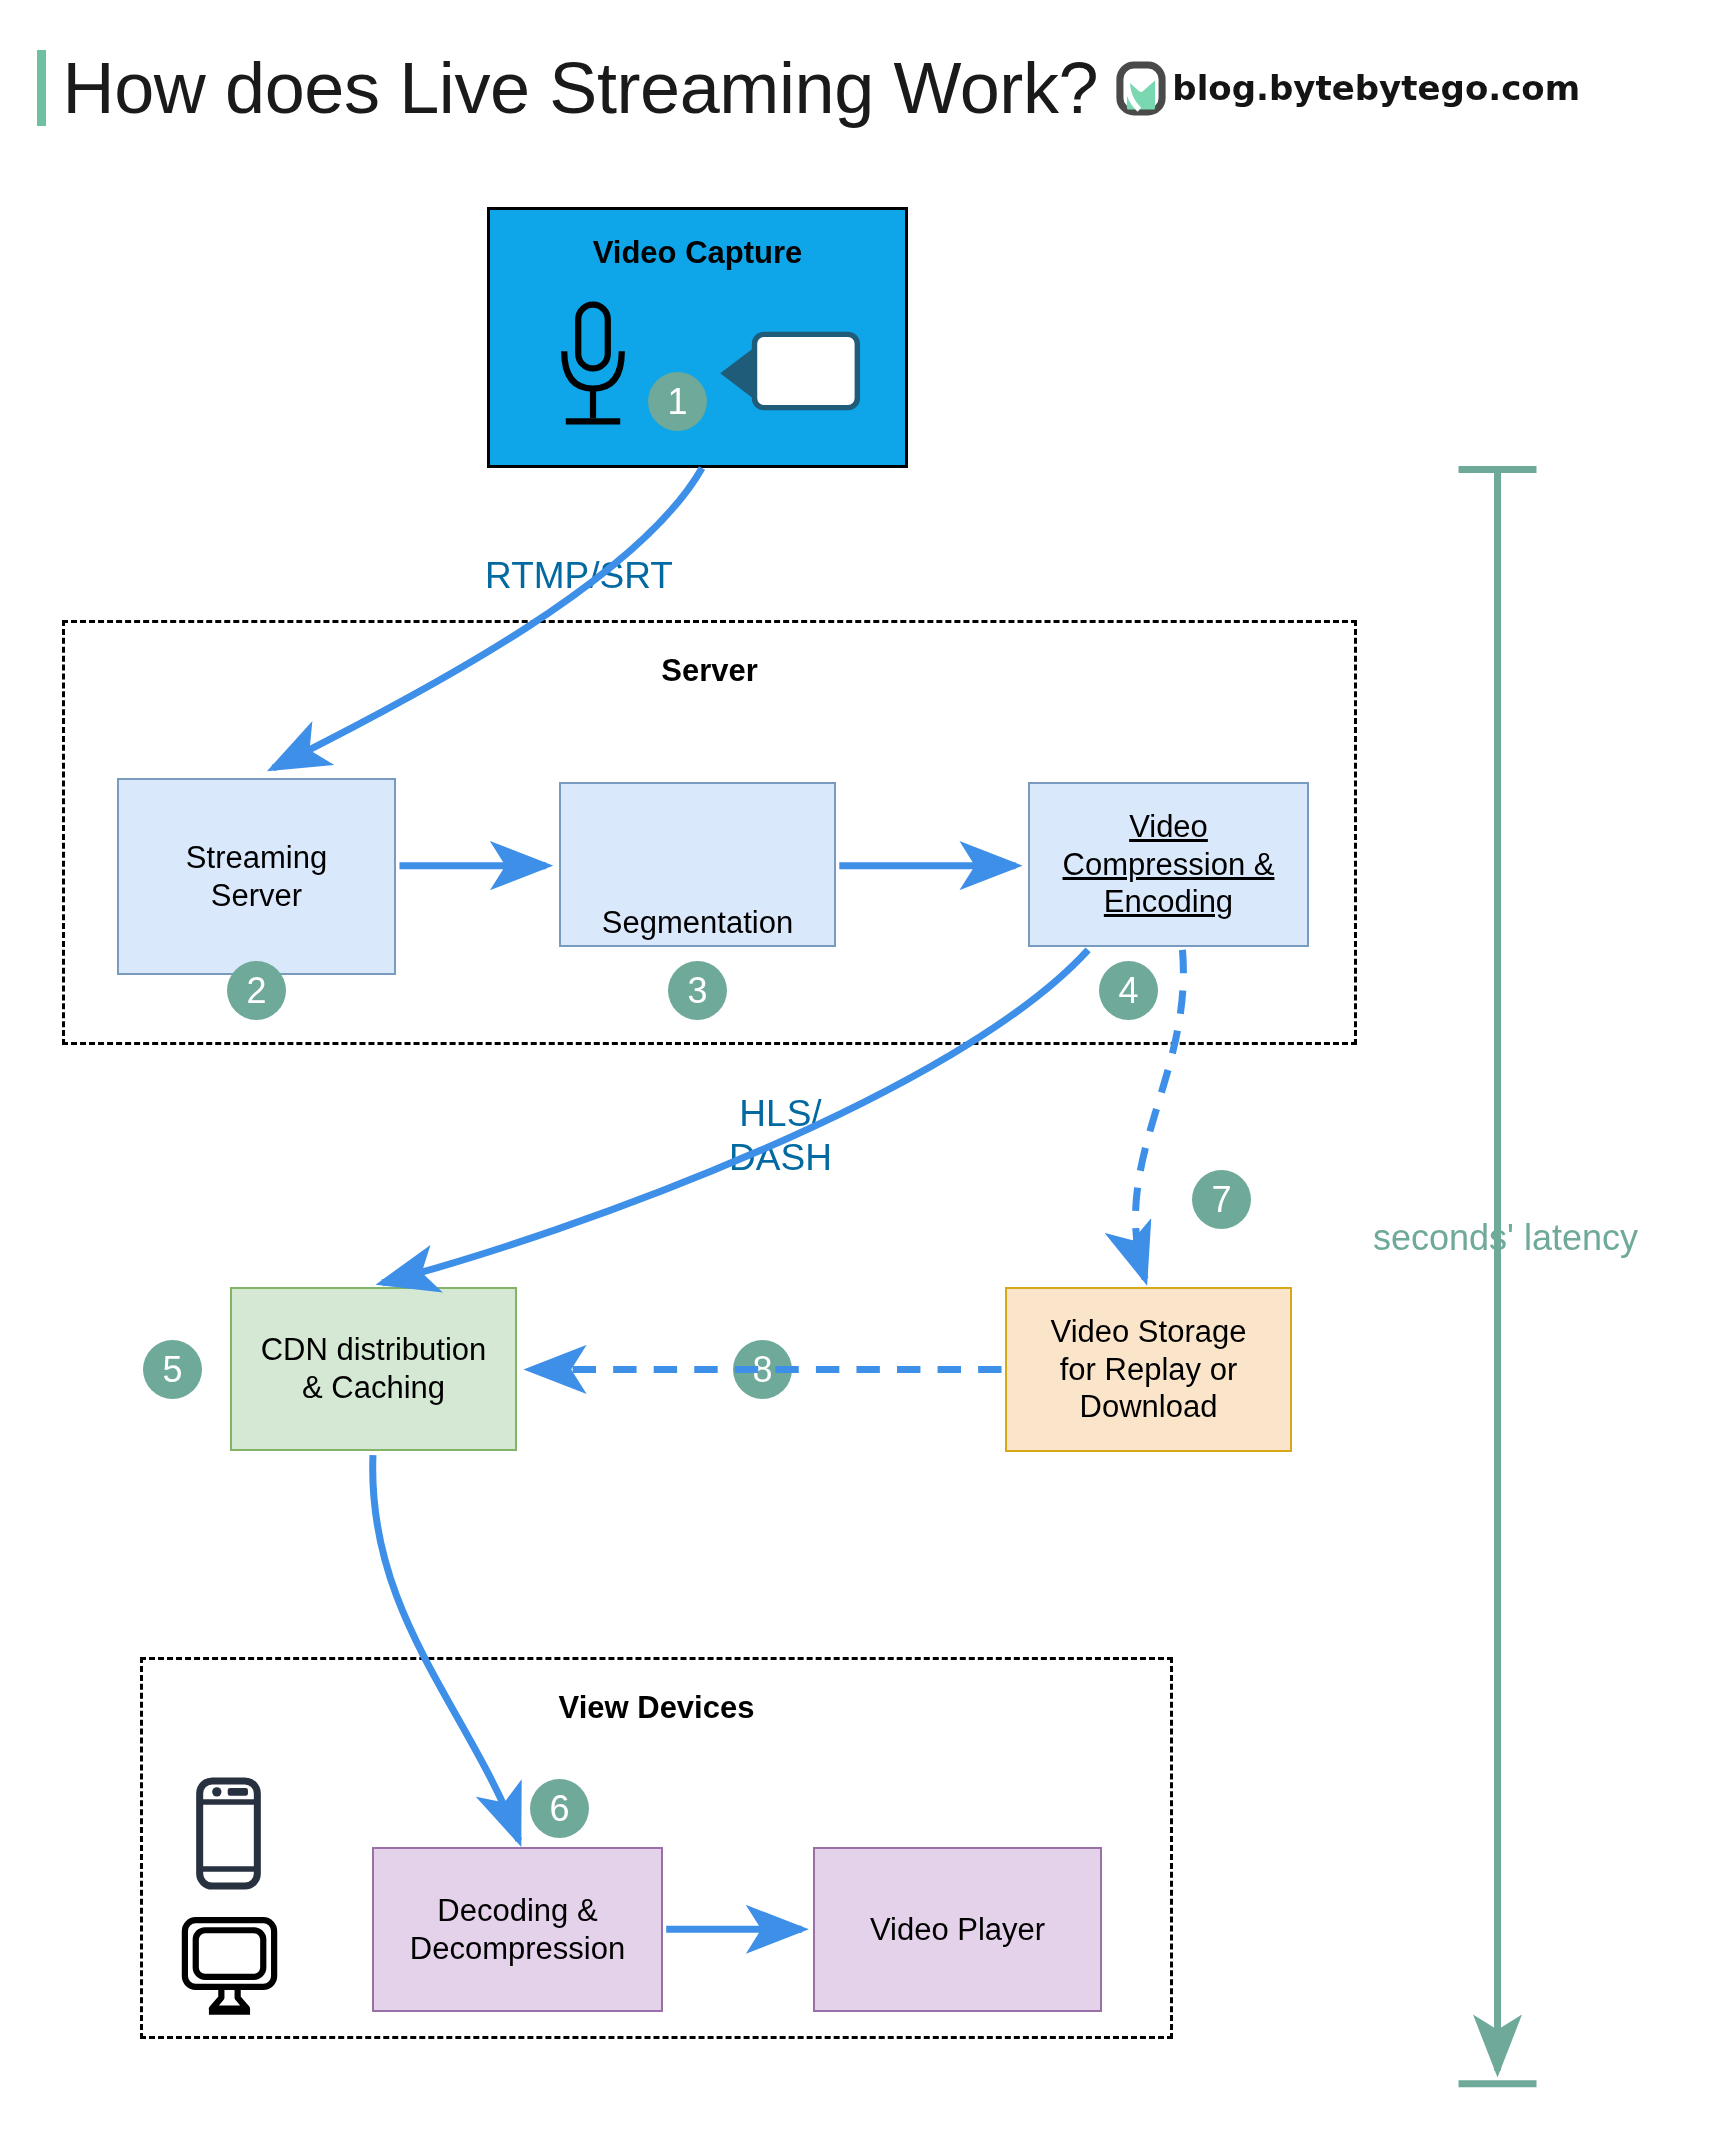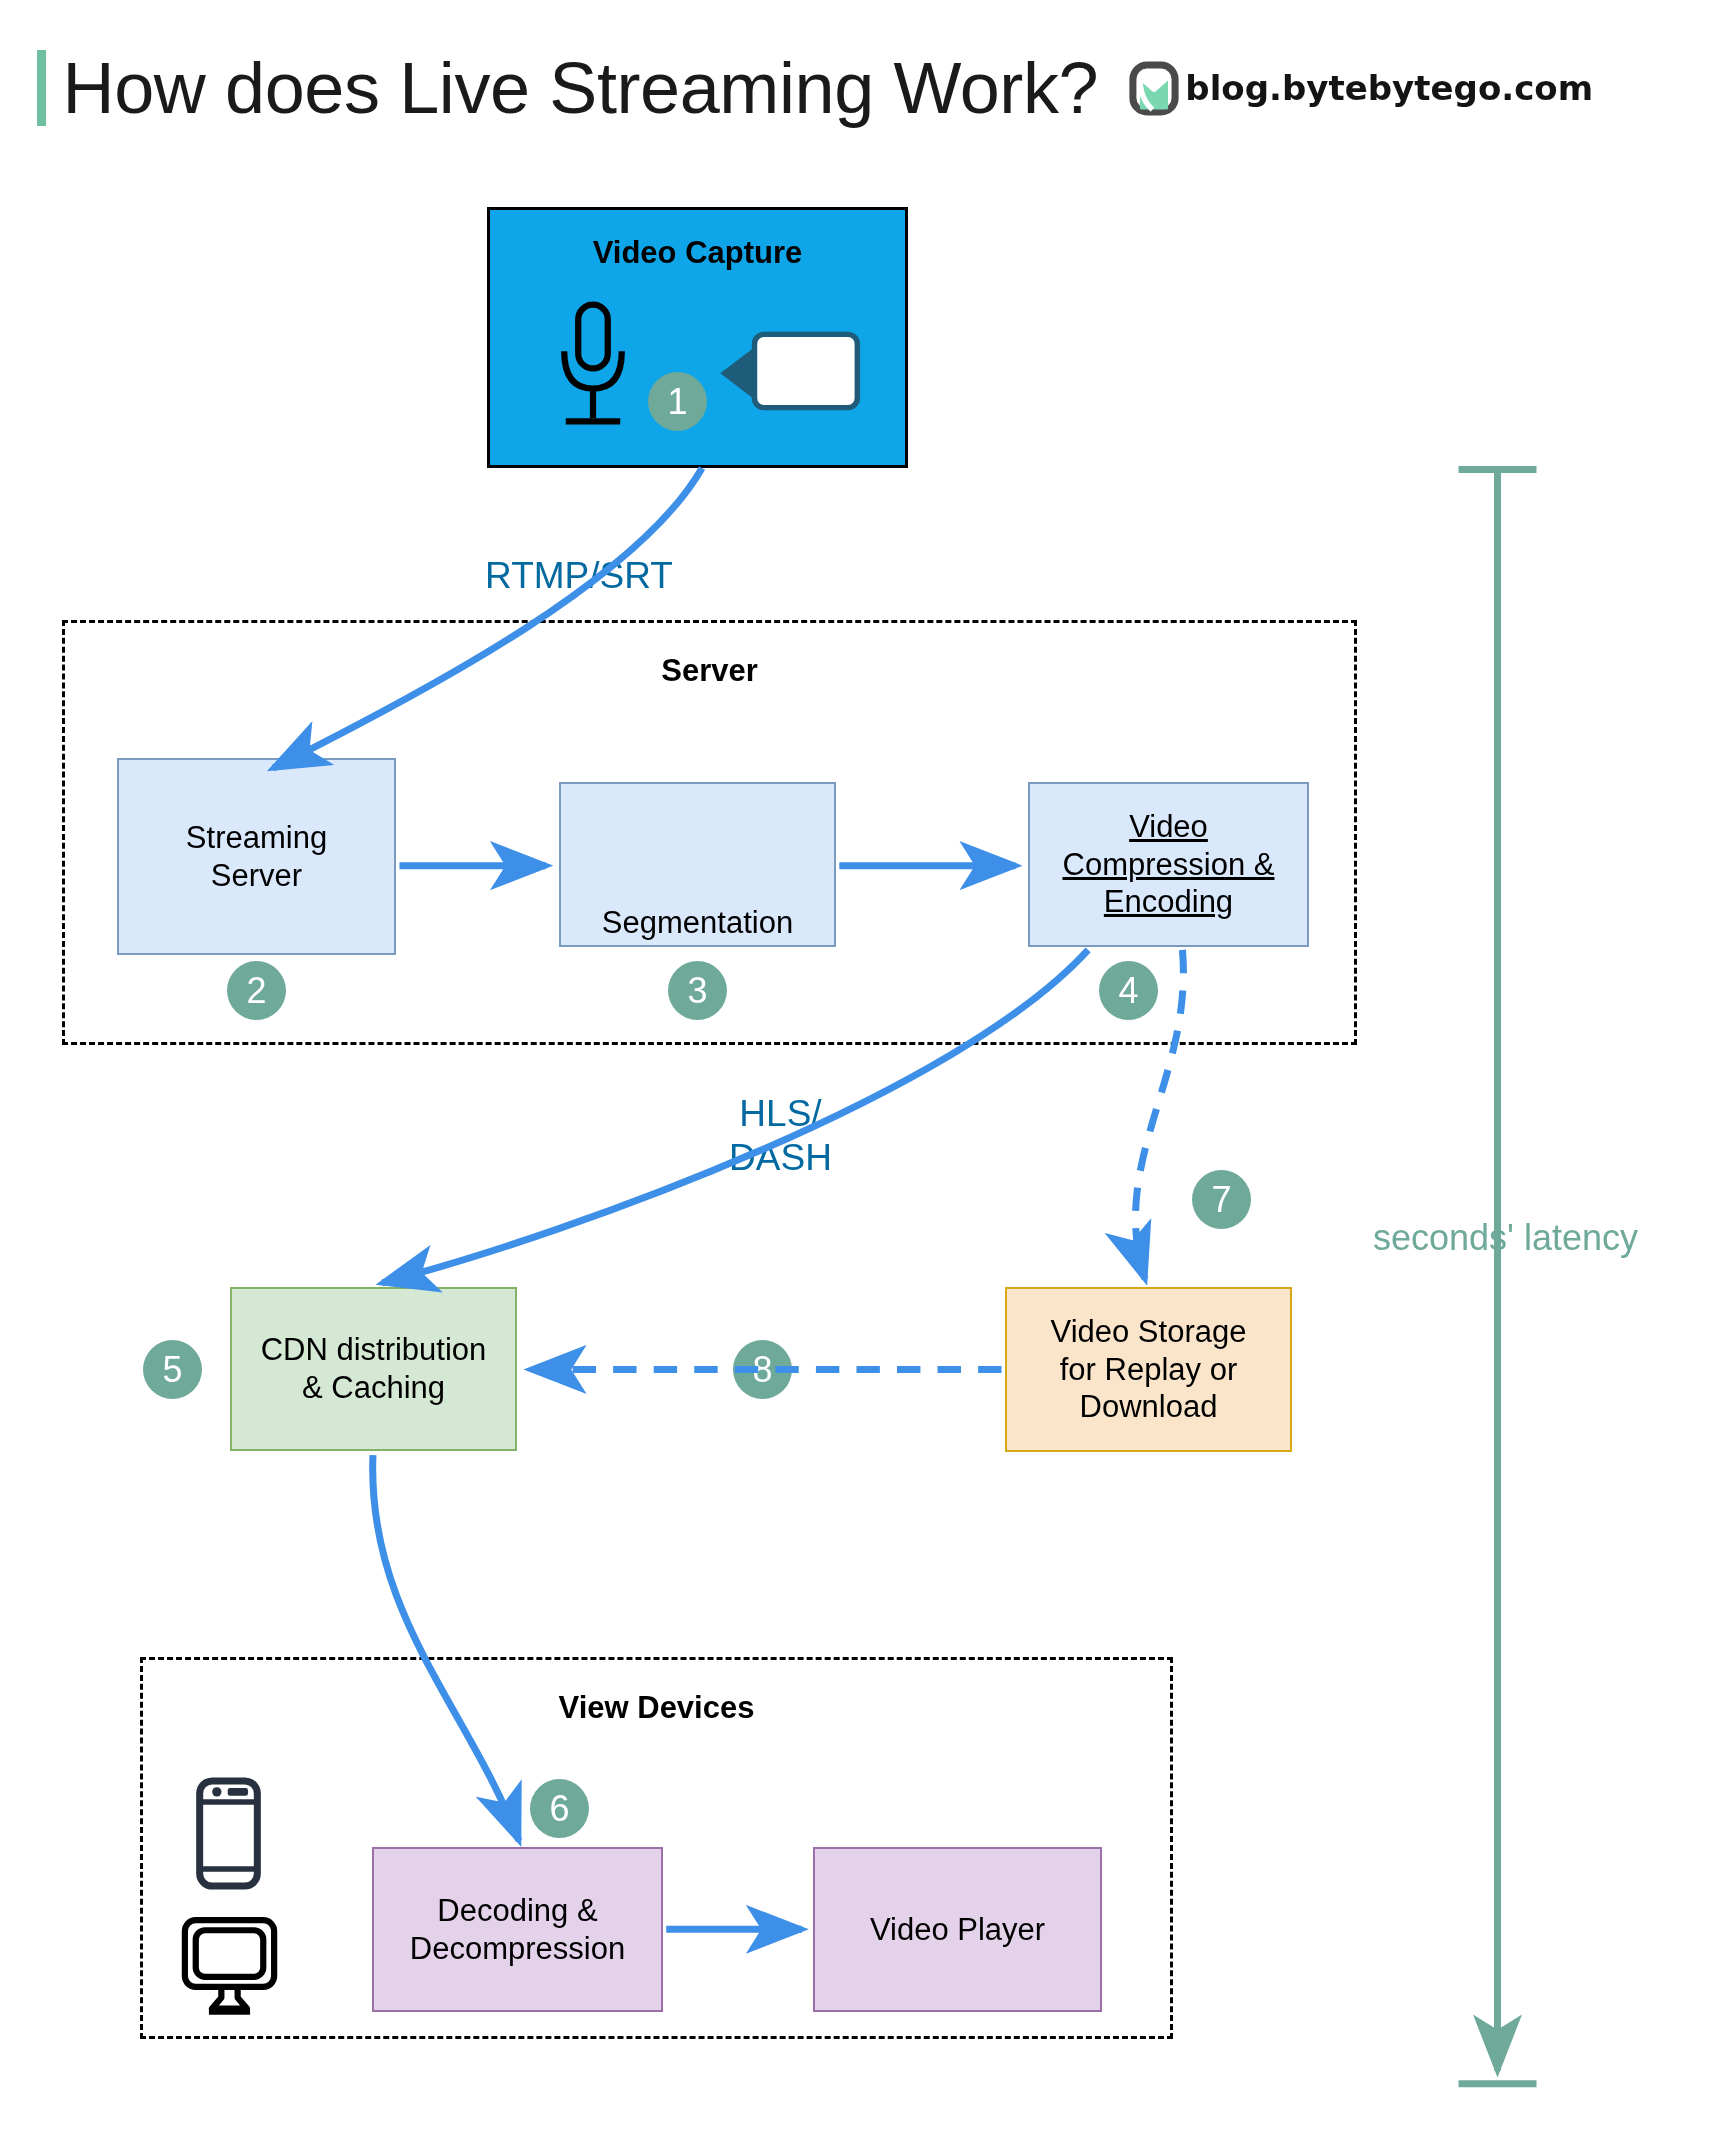--- a/index.html
+++ b/index.html
@@ -39,21 +39,21 @@
     font-size: 72px;
     font-weight: 400;
     color: #1a1a1a;
     letter-spacing: -0.4px;
     white-space: nowrap;
     line-height: 1;
   }
   #brand {
     display: flex;
     align-items: center;
-    margin-left: 31px;
+    margin-left: 18px;
     flex: 0 0 auto;
   }
   #brand-logo { flex: 0 0 auto; }
   #brand-text {
     font-family: "DejaVu Sans", sans-serif;
     font-size: 34px;
     font-weight: 700;
     color: #141414;
     margin-left: 6.2px;
     white-space: nowrap;
@@ -166,21 +166,21 @@
     <rect x="52" y="8" width="132" height="94" rx="12" ry="12" fill="#ffffff" stroke="#1F5C7A" stroke-width="7"></rect>
     <path d="M50 26 L8 58 L50 90 Z" fill="#1F5C7A"></path>
   </svg>
 
   <div class="badge" style="left:648px; top:372px;">1</div>
 
   <div class="abs group-box" style="left:62px; top:620px; width:1295px; height:425px;">
     <div class="group-title" style="top:30px;">Server</div>
   </div>
 
-  <div class="abs proc-box blue-box" style="left:117px; top:758px; width:279px; height:197px;">
+  <div class="abs proc-box blue-box" style="left:117px; top:778px; width:279px; height:197px;">
     <span>Streaming<br>Server</span>
   </div>
   <div class="badge" style="left:227px; top:961px;">2</div>
 
   <div class="abs proc-box blue-box" style="left:559px; top:782px; width:277px; height:165px;align-items:flex-end;">
     <span>Segmentation</span>
   </div>
   <div class="badge" style="left:668px; top:961px;">3</div>
 
   <div class="abs proc-box blue-box" style="left:1028px; top:782px; width:281px; height:165px;text-decoration:underline;">

